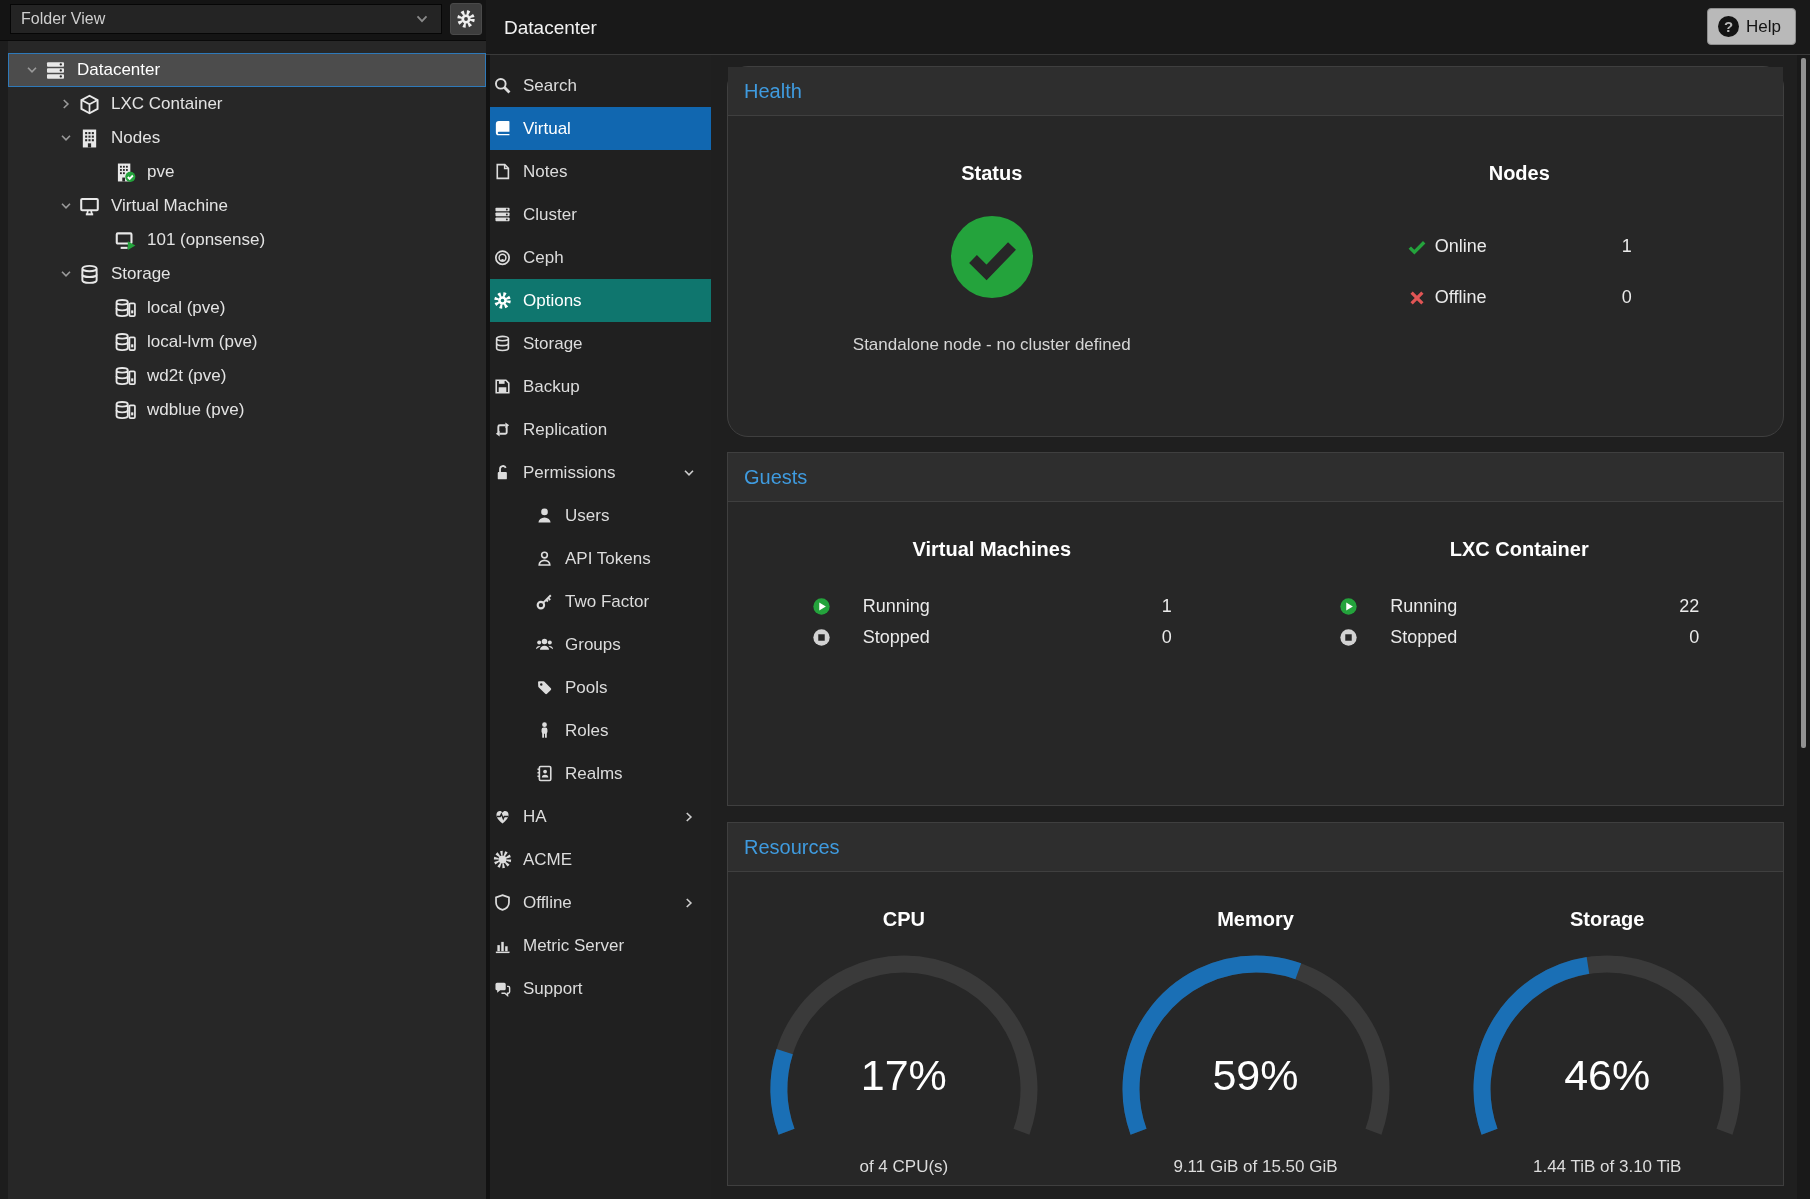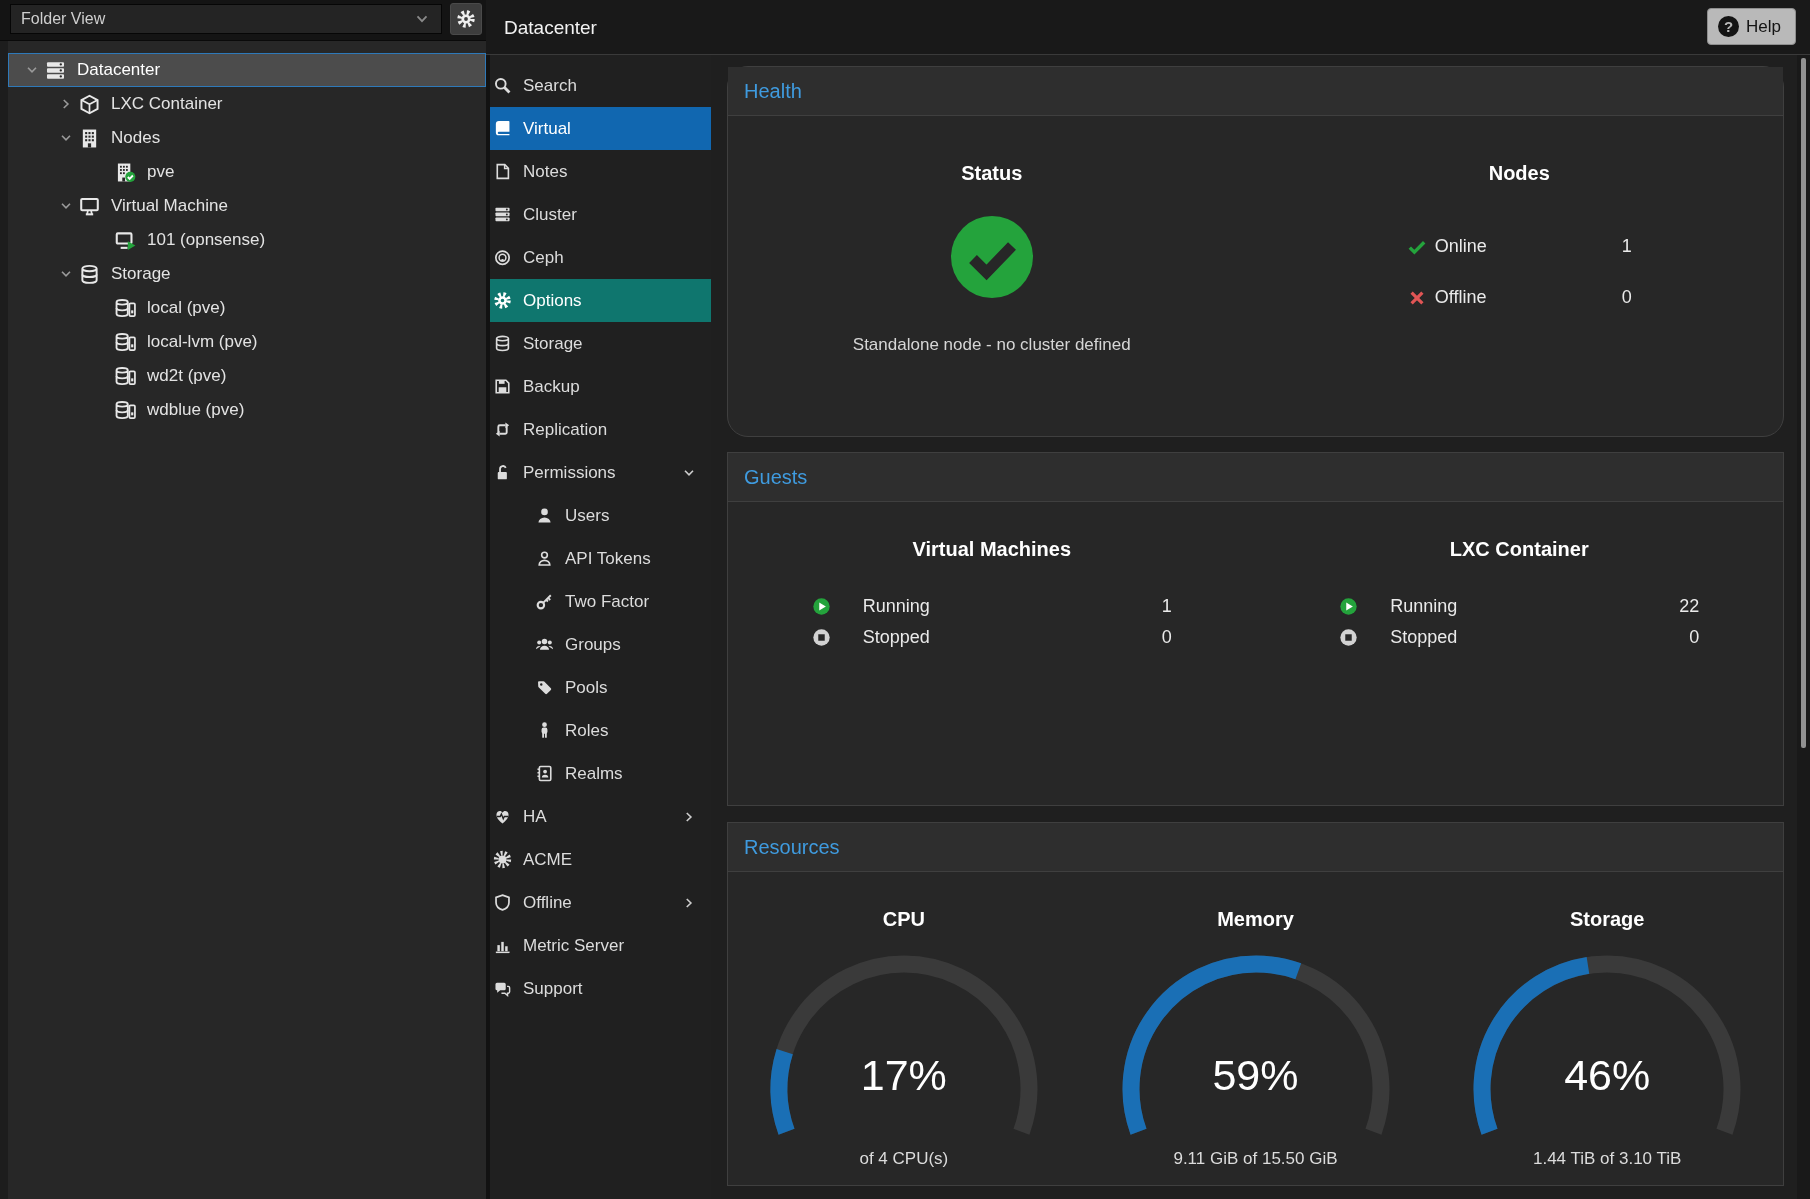--- a/index.html
+++ b/index.html
@@ -56,21 +56,21 @@
   .kv-row .kv-icon svg{width:20px;height:20px;}
   .kv-row .kv-label{flex:1;}
   .kv-row .kv-value{text-align:right;}
   .guest-table{width:360px;margin-top:30px;}
   .guest-row{height:31px;display:flex;align-items:center;font-size:18px;color:#eaeaea;gap:24px;}
   .guest-row .kv-icon{width:19px;height:19px;margin-right:8px;flex:none;}
   .guest-row .kv-icon svg{width:19px;height:19px;}
   .guest-row .kv-label{flex:1;}
   .gauge-wrap{position:relative;width:300px;height:200px;margin-top:14px;}
   .gauge-pct{position:absolute;left:0;top:106px;width:100%;text-align:center;font-size:43px;color:#fff;}
-  .gauge-sub{margin-top:4px;font-size:17px;color:#dcdcdc;}
+  .gauge-sub{margin-top:12px;font-size:17px;color:#dcdcdc;}
   
   #scrollbar{position:absolute;right:0;top:55px;width:13px;height:1144px;background:#191919;}
   #scrollbar .thumb{position:absolute;left:4px;top:3px;width:5px;height:690px;background:#919191;border-radius:2px;}
 </style>
 </head>
 <body>
 
 <div id="app">
 
   <div id="left-toolbar">

